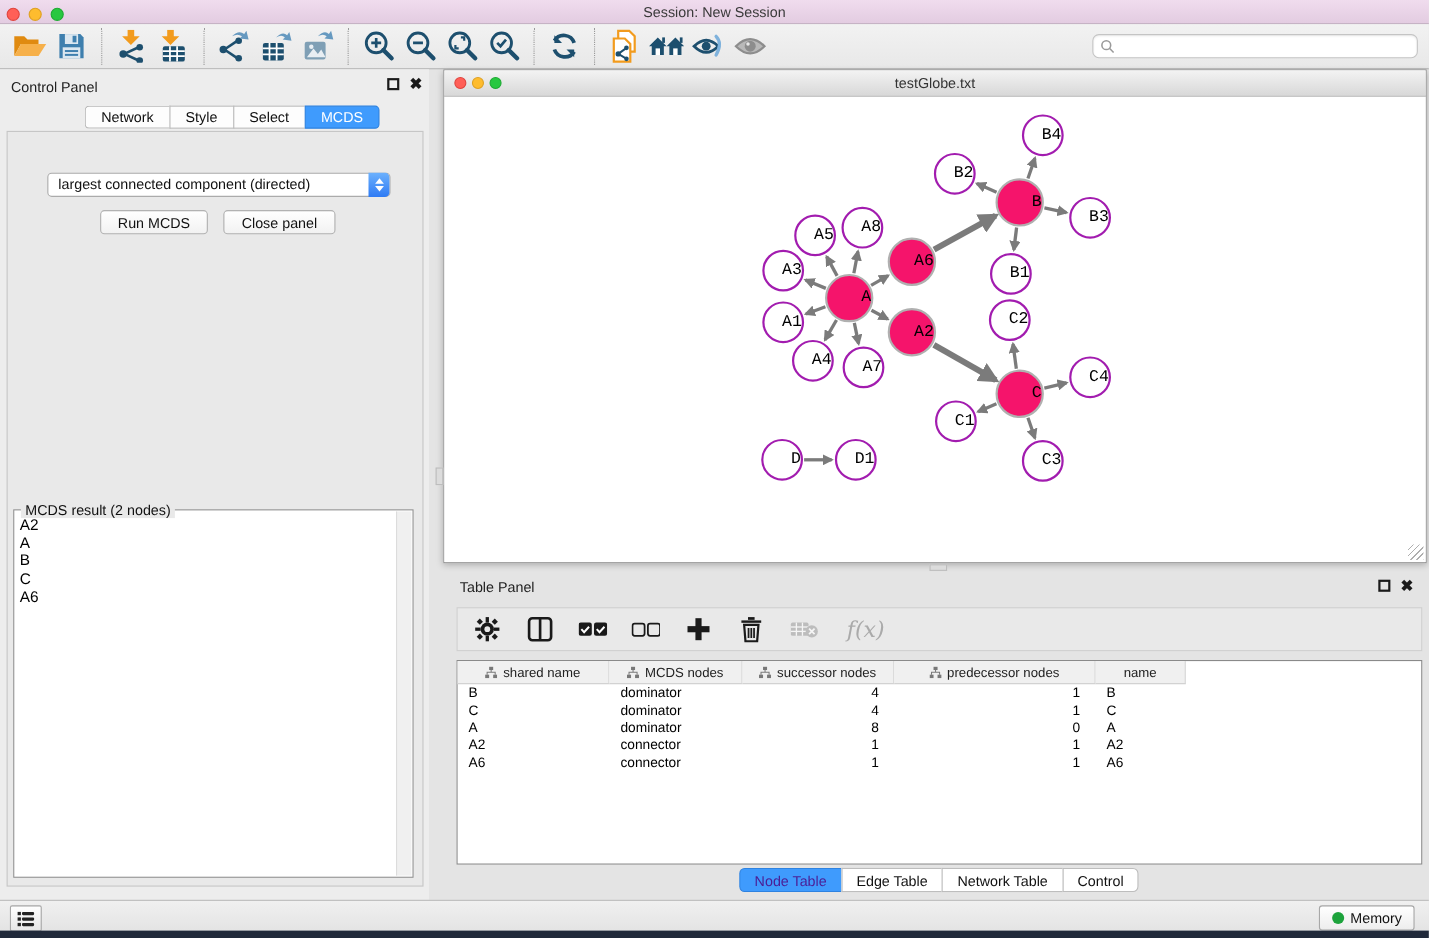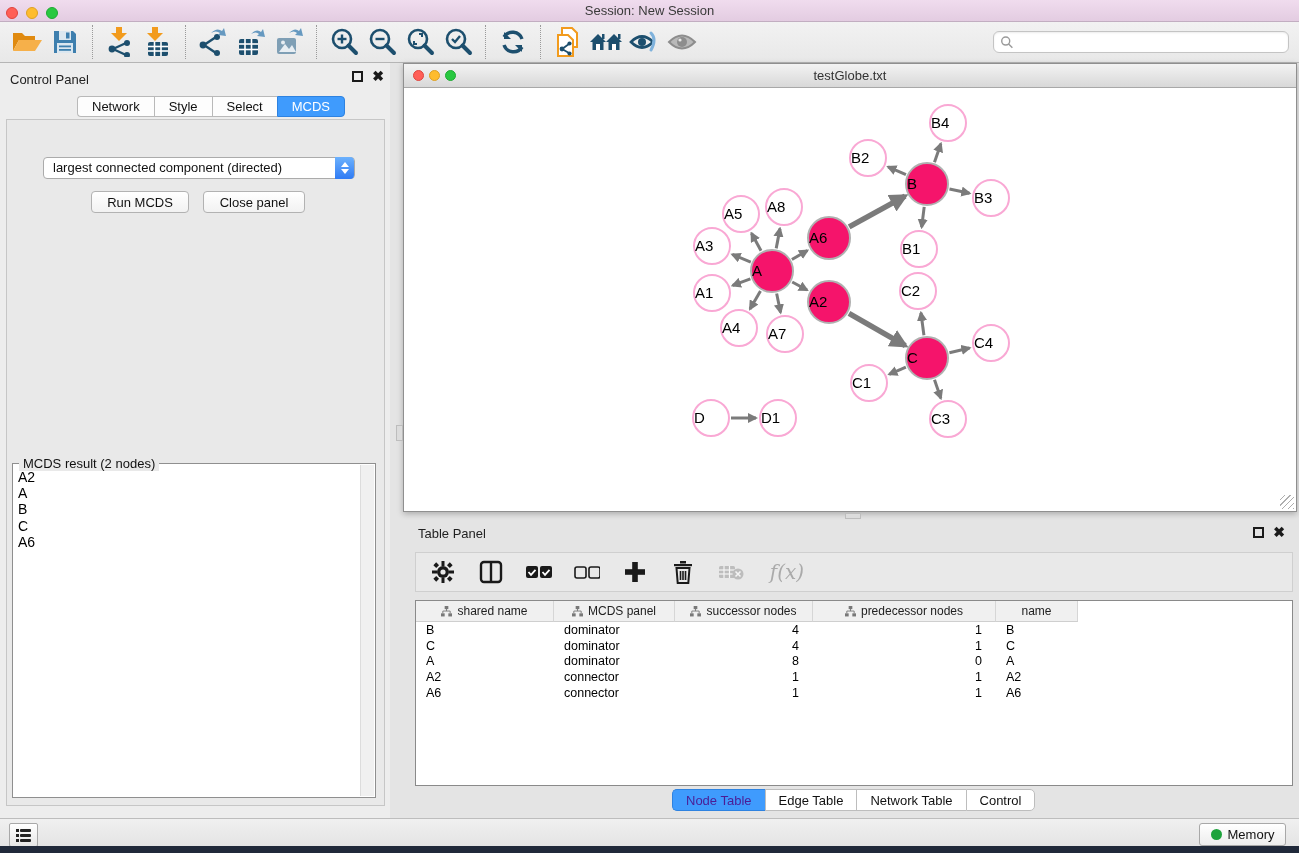--- a/index.html
+++ b/index.html
@@ -70,22 +70,22 @@
   
   .net-window { position:absolute; left:403px; top:63px; width:894px; height:449px;
     border:1px solid #8f8f8f; background:#fff; box-shadow:0 2px 6px rgba(0,0,0,.25); }
   .net-titlebar { position:absolute; left:0; top:0; width:100%; height:24px;
     background:linear-gradient(#f3f3f3,#d8d8d8); border-bottom:1px solid #a8a8a8;
     text-align:center; font-size:13px; color:#333; line-height:23px; }
   .net-lights { position:absolute; left:9px; top:6px; display:flex; gap:5px; }
   .net-lights .light { width:11px; height:11px; }
   .net-canvas { position:absolute; left:0; top:24px; width:892px; height:423px; background:#fff; }
   .net-canvas svg.edges { position:absolute; left:0; top:0; }
-  .gnode { position:absolute; border-radius:50%; background:#fff; border:2px solid #f9a8d4;
-    text-align:left; font-size:15px; color:#000; }
+  .gnode { position:absolute; border-radius:50%; background:#fff; border:2px solid #a21caf;
+    text-align:right; font-size:15px; color:#000;font-family:Liberation Mono, monospace; }
   .gnode.dominator { background:#f5146b; border-color:#b0b0b0; }
   .resize-grip { position:absolute; right:2px; bottom:2px; width:14px; height:14px;
     background:repeating-linear-gradient(135deg, transparent 0 3px, #9a9a9a 3px 4px); opacity:.8; }
 
   
   .handle-v { position:absolute; left:396px; top:425px; width:7px; height:16px; background:#dcdcdc; border:1px solid #bdbdbd; }
   .handle-h { position:absolute; left:845px; top:513px; width:16px; height:6px; background:#dcdcdc; border:1px solid #bdbdbd; }
 
   
   .table-panel { position:absolute; left:403px; top:520px; width:896px; height:298px; background:#e4e4e4; }
@@ -495,21 +495,21 @@
           </svg>
           <span>shared name</span>
         </div>
         <div class="th" style="width: 121px;">
           <svg width="11" height="11" viewBox="0 0 12 12">
             <rect x="4" y="0" width="4" height="3.4" fill="#787878"></rect>
             <path d="M6 3 v2.5 M2 8 v-2.5 h8 v2.5" fill="none" stroke="#787878" stroke-width="1"></path>
             <rect x="0" y="8" width="4" height="3.4" fill="#787878"></rect>
             <rect x="8" y="8" width="4" height="3.4" fill="#787878"></rect>
           </svg>
-          <span>MCDS panel</span>
+          <span>MCDS nodes</span>
         </div>
         <div class="th" style="width: 138px;">
           <svg width="11" height="11" viewBox="0 0 12 12">
             <rect x="4" y="0" width="4" height="3.4" fill="#787878"></rect>
             <path d="M6 3 v2.5 M2 8 v-2.5 h8 v2.5" fill="none" stroke="#787878" stroke-width="1"></path>
             <rect x="0" y="8" width="4" height="3.4" fill="#787878"></rect>
             <rect x="8" y="8" width="4" height="3.4" fill="#787878"></rect>
           </svg>
           <span>successor nodes</span>
         </div>

